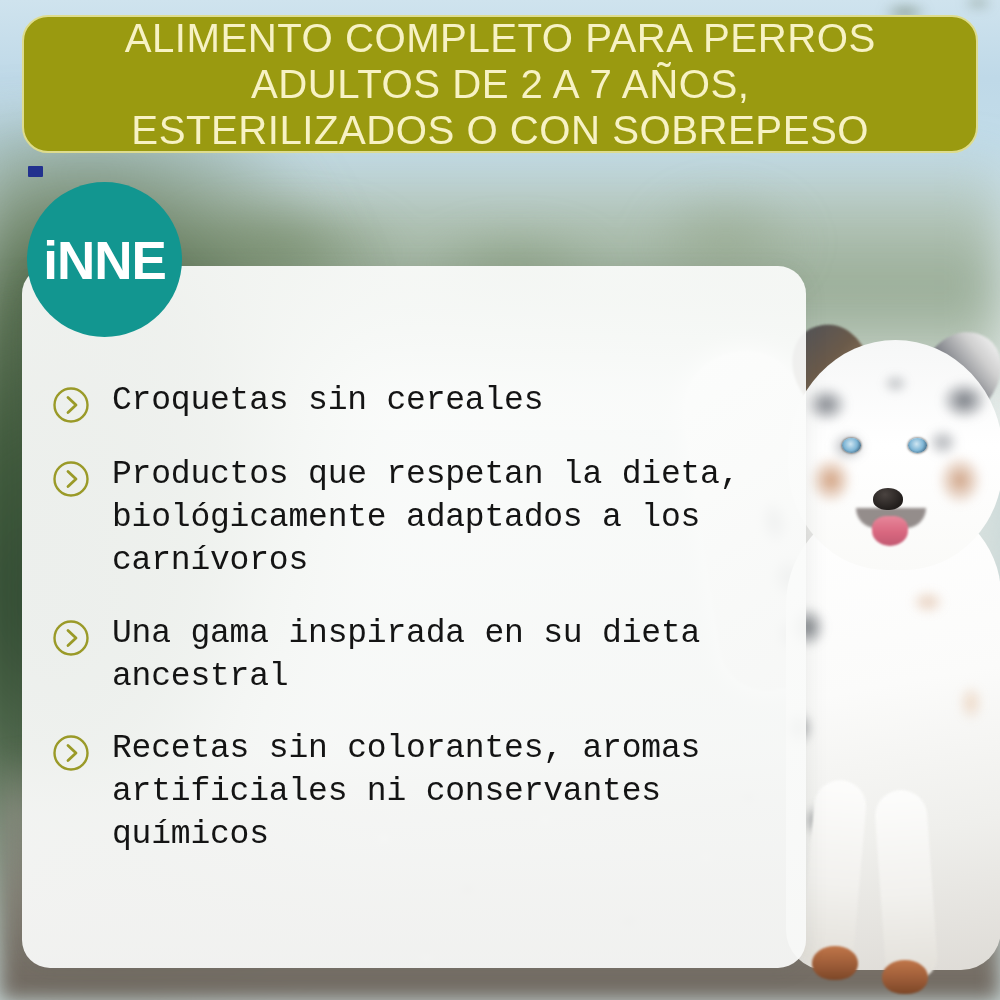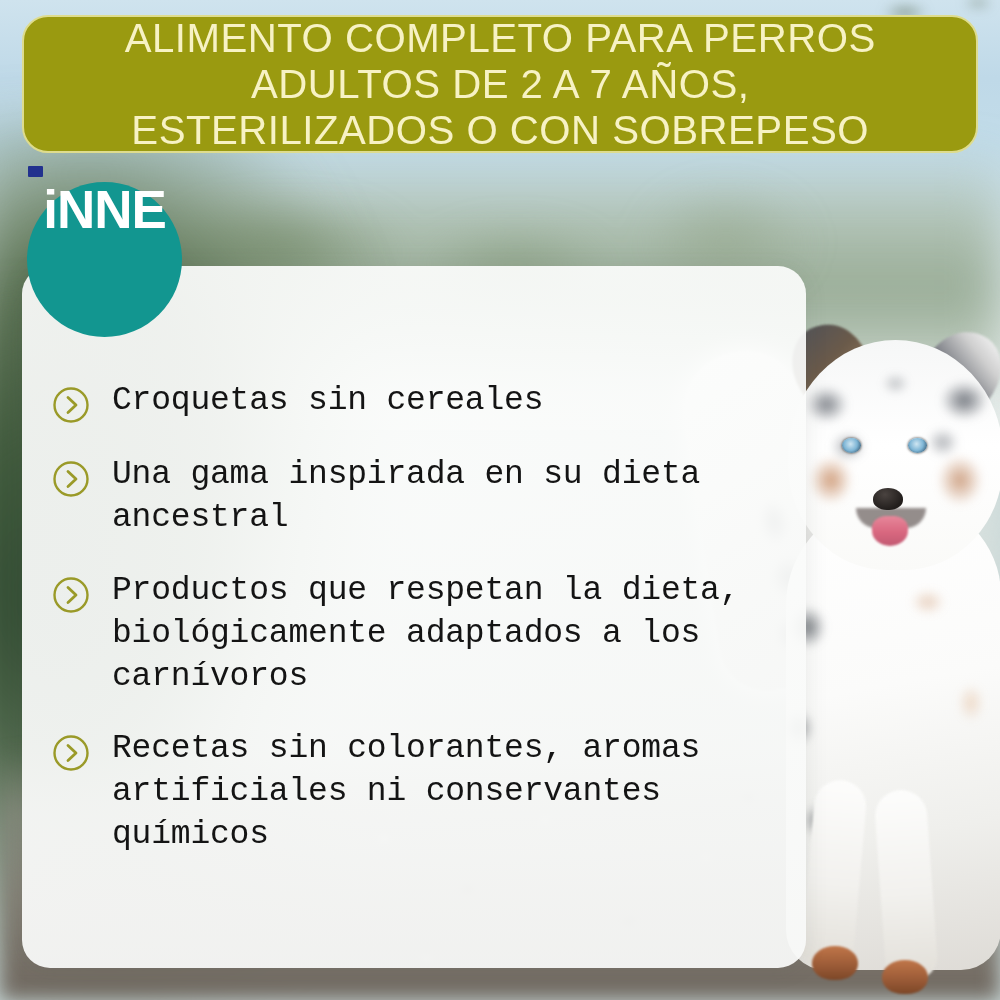--- a/index.html
+++ b/index.html
@@ -327,21 +327,21 @@
   }
 
   
   .logo {
     position: absolute;
     left: 27px; top: 182px;
     width: 155px; height: 155px;
     border-radius: 50%;
     background: #129690;
     display: flex;
-    align-items: flex-start;
+    align-items: center;
     justify-content: center;
   }
   .logo-wordmark {
     position: relative;
     color: #ffffff;
     font-family: "Liberation Sans", sans-serif;
     font-weight: 700;
     font-size: 53px;
     letter-spacing: -1px;
     line-height: 1;
@@ -446,34 +446,34 @@
       <span class="bullet-text">Croquetas sin cereales</span>
     </div>
 
     <div class="bullet">
       <span class="bullet-icon">
         <svg viewBox="0 0 38 38" width="38" height="38" aria-hidden="true">
           <circle cx="19" cy="19" r="16.5" fill="none" stroke="#9A9A28" stroke-width="2.4"></circle>
           <polyline points="16,11.5 24,19 16,26.5" fill="none" stroke="#9A9A28" stroke-width="2.8" stroke-linecap="round" stroke-linejoin="round"></polyline>
         </svg>
       </span>
-      <span class="bullet-text">Una gama inspirada en su dieta
-ancestral</span>
+      <span class="bullet-text">Productos que respetan la dieta,
+biológicamente adaptados a los
+carnívoros</span>
     </div>
 
     <div class="bullet">
       <span class="bullet-icon">
         <svg viewBox="0 0 38 38" width="38" height="38" aria-hidden="true">
           <circle cx="19" cy="19" r="16.5" fill="none" stroke="#9A9A28" stroke-width="2.4"></circle>
           <polyline points="16,11.5 24,19 16,26.5" fill="none" stroke="#9A9A28" stroke-width="2.8" stroke-linecap="round" stroke-linejoin="round"></polyline>
         </svg>
       </span>
-      <span class="bullet-text">Productos que respetan la dieta,
-biológicamente adaptados a los
-carnívoros</span>
+      <span class="bullet-text">Una gama inspirada en su dieta
+ancestral</span>
     </div>
 
     <div class="bullet">
       <span class="bullet-icon">
         <svg viewBox="0 0 38 38" width="38" height="38" aria-hidden="true">
           <circle cx="19" cy="19" r="16.5" fill="none" stroke="#9A9A28" stroke-width="2.4"></circle>
           <polyline points="16,11.5 24,19 16,26.5" fill="none" stroke="#9A9A28" stroke-width="2.8" stroke-linecap="round" stroke-linejoin="round"></polyline>
         </svg>
       </span>
       <span class="bullet-text">Recetas sin colorantes, aromas

